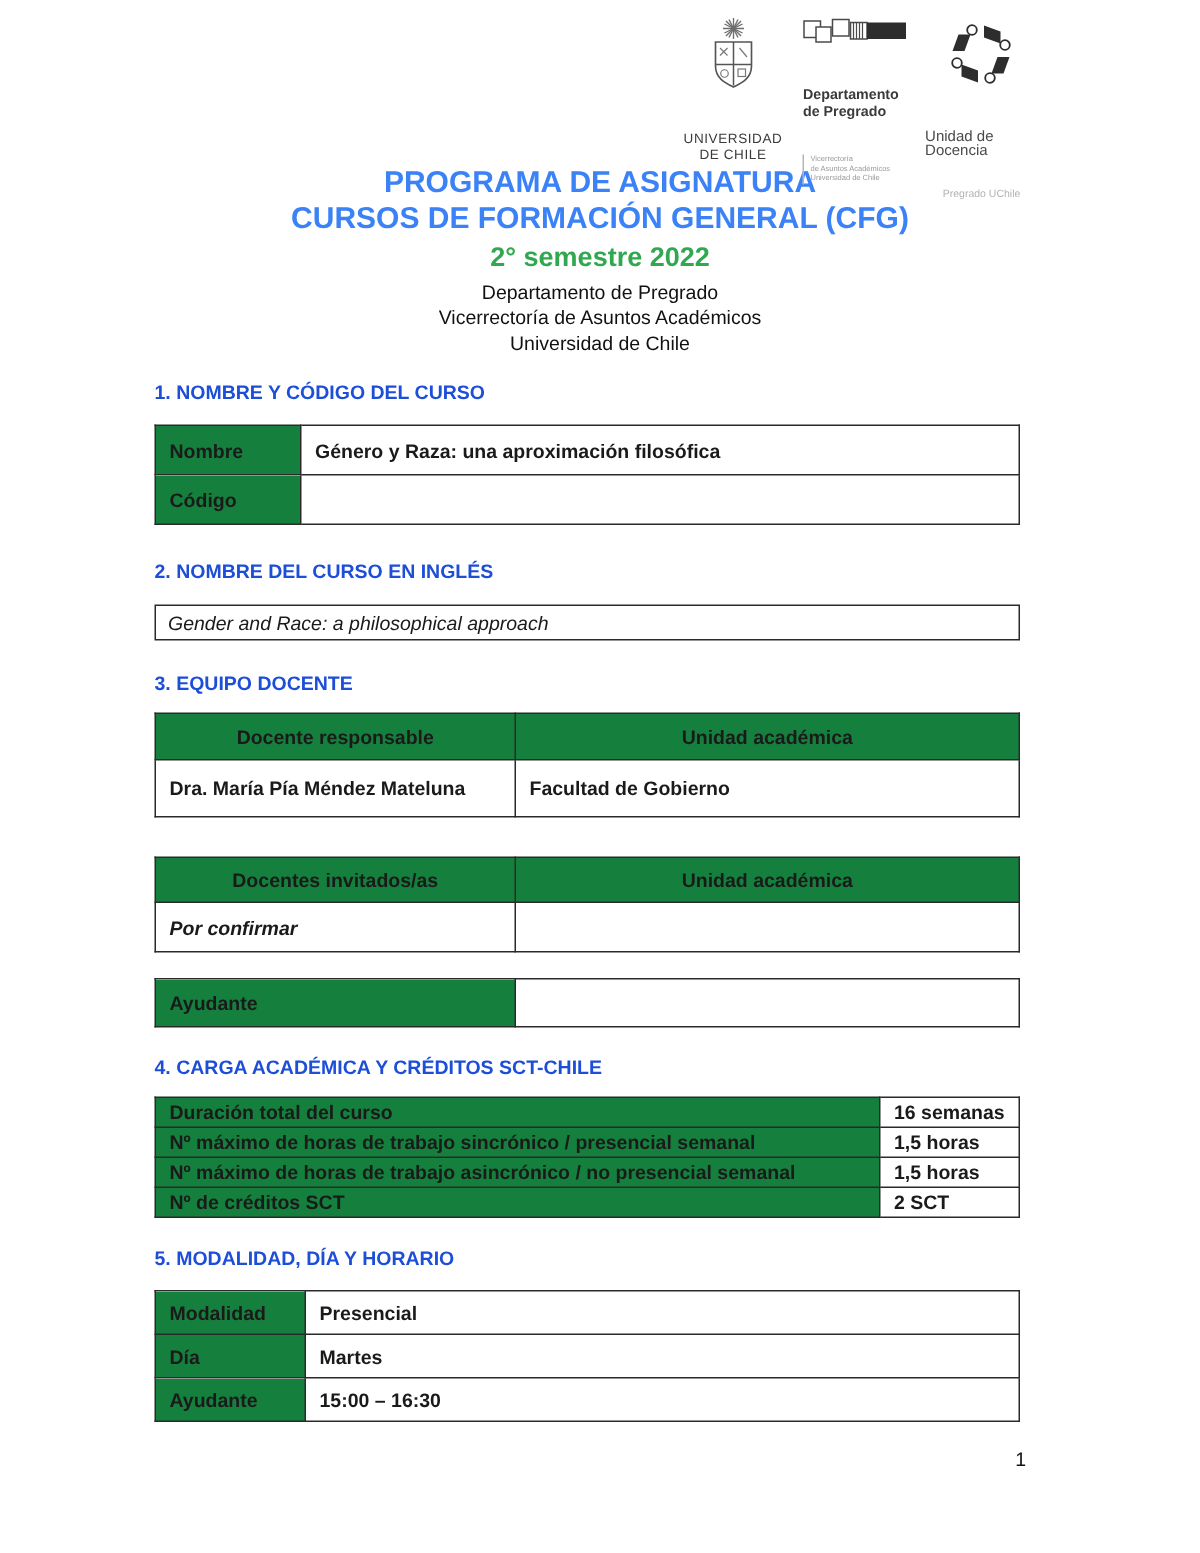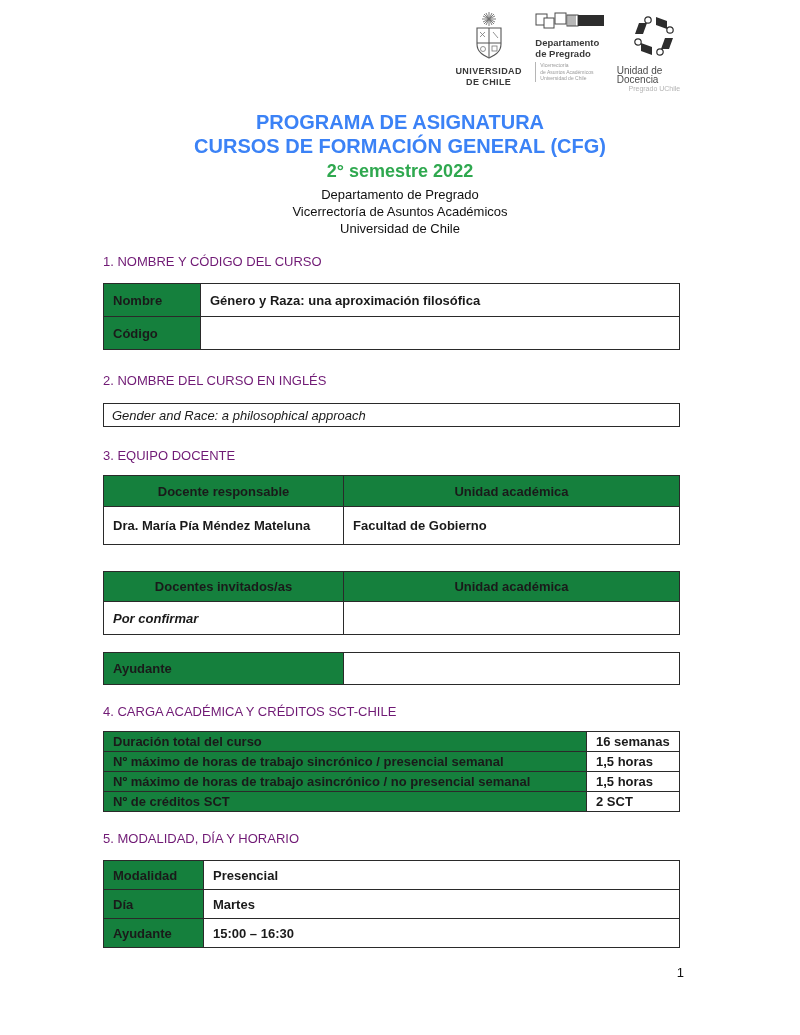--- a/index.html
+++ b/index.html
@@ -10,39 +10,39 @@
     margin:0 auto;
     font-family:"Liberation Sans", sans-serif;
     color:#1a1a1a;
     overflow:hidden;
   }
   
   .logo-cluster{
     position:absolute;left:452px;top:12px;width:240px;
     display:flex;align-items:flex-start;gap:10px;
   }
-  .logo{display:flex;flex-direction:column;align-items:center;}
-  .logo-uch{width:76px;font-weight:bold;}
+  .logo{display:flex;flex-direction:column;align-items:center;gap:20px;}
+  .logo-uch{width:76px;}
   .uch-text{font-size:9px;letter-spacing:.4px;color:#3a3a3a;text-align:center;line-height:11px;margin-top:2px;}
   .logo-dep{width:74px;align-items:flex-start;}
   .dep-title{font-size:9.5px;font-weight:bold;color:#3a3a3a;line-height:11px;margin-top:3px;}
   .dep-sub{border-left:1px solid #b5b5b5;padding-left:4px;margin-top:3px;}
   .dep-sub div{font-size:5px;color:#9a9a9a;line-height:6.5px;}
   .logo-udd{width:78px;}
   .udd-line1{font-size:10px;color:#4a4a4a;line-height:9px;margin-top:2px;}
   .udd-line2{font-size:7px;color:#b3b3b3;line-height:9px;}
   
   .title-block{padding-top:110px;text-align:center;}
   .t-main{font-size:20px;font-weight:bold;line-height:24px;color:#3b82f6;}
   .t-sem{font-size:18px;font-weight:bold;line-height:23px;margin-top:2px;}
   .t-sub{font-size:13px;line-height:17px;color:#111;}
   .t-sub-wrap{margin-top:3px;}
   
   .content{padding-left:103px;width:578px;}
-  .sec-heading{font-size:13px;font-weight:normal;color:#701a75;line-height:16px;}
+  .sec-heading{font-size:13px;font-weight:bold;color:#1d4ed8;line-height:16px;}
   table{border-collapse:collapse;table-layout:fixed;width:577px;}
   td{border:1px solid #2a2a2a;font-size:13px;padding:0 9px;vertical-align:middle;overflow:hidden;white-space:nowrap;font-weight:bold;}
   .shade{background:#15803d;}
   .b{font-weight:bold;}
   .i{font-style:italic;}
   .ctr{text-align:center;}
   .s1-table{margin-top:13px;}
   .s1-table td{height:32px;}
   .s2-box{margin-top:14px;width:559px;height:22px;border:1px solid #2a2a2a;
     font-size:13px;font-style:italic;display:flex;align-items:center;padding:0 8px;}

